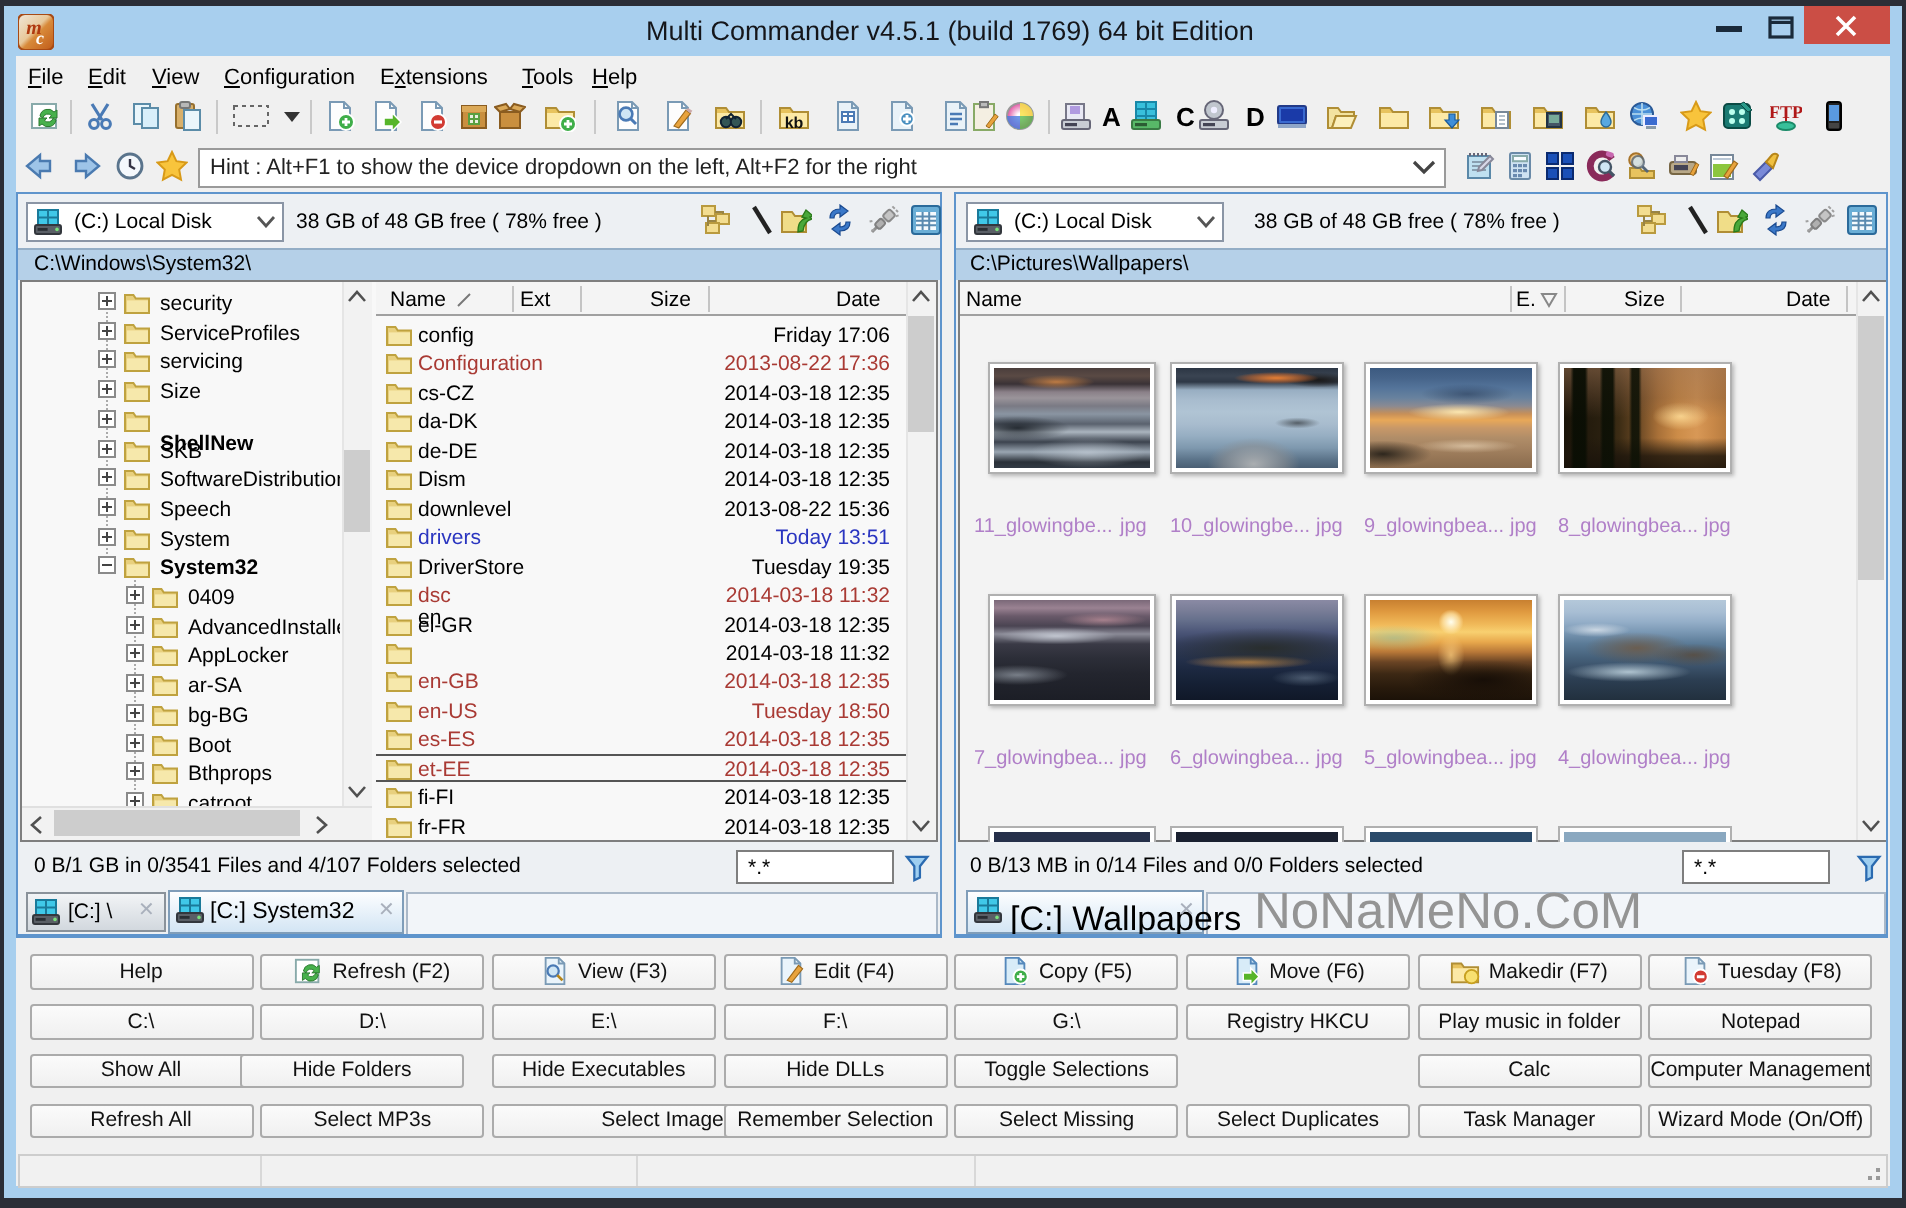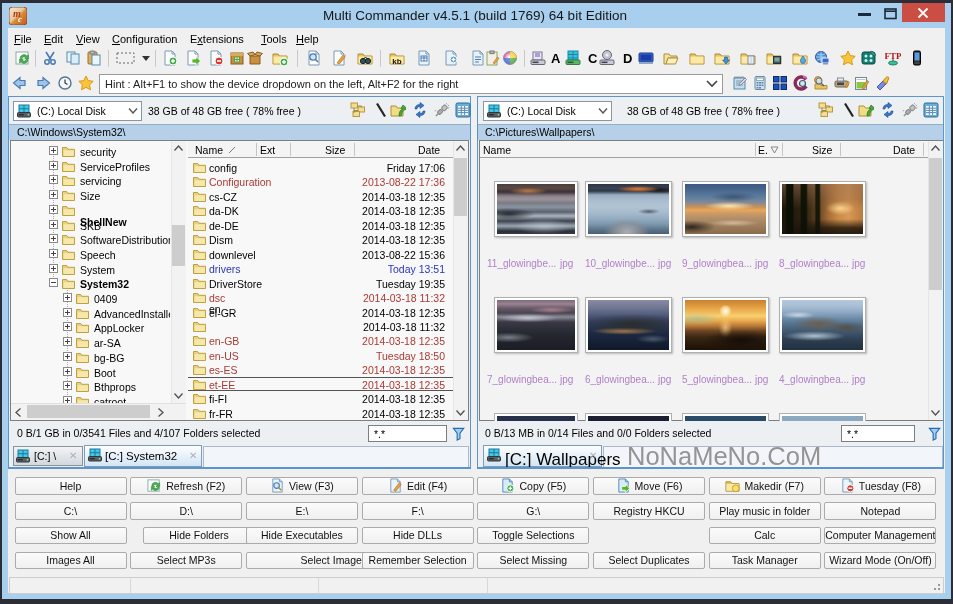--- a/index.html
+++ b/index.html
@@ -933,40 +933,40 @@
   </div>
 <div class="btn" style="left:708.7px;top:502px;width:112px;height:17.5px;">
     <span style="position:relative">Play music in folder</span>
   </div>
 <div class="btn" style="left:824.4px;top:502px;width:112px;height:17.5px;">
     <span style="position:relative">Notepad</span>
   </div>
 <div class="btn" style="left:14.5px;top:526.5px;width:112px;height:17.5px;">
     <span style="position:relative">Show All</span>
   </div>
-<div class="btn" style="left:143px;top:526.5px;width:112px;height:17.5px;text-align:right;">
+<div class="btn" style="left:120px;top:526.5px;width:112px;height:17.5px;text-align:right;">
     <span style="position:relative">Hide Folders</span>
   </div>
 <div class="btn" style="left:245.9px;top:526.5px;width:112px;height:17.5px;">
     <span style="position:relative">Hide Executables</span>
   </div>
 <div class="btn" style="left:361.6px;top:526.5px;width:112px;height:17.5px;">
     <span style="position:relative">Hide DLLs</span>
   </div>
 <div class="btn" style="left:477.3px;top:526.5px;width:112px;height:17.5px;">
     <span style="position:relative">Toggle Selections</span>
   </div>
 <div class="btn" style="left:708.7px;top:526.5px;width:112px;height:17.5px;">
     <span style="position:relative">Calc</span>
   </div>
 <div class="btn" style="left:824.4px;top:526.5px;width:112px;height:17.5px;align-items:center;">
     <span style="position:relative">Computer Management</span>
   </div>
 <div class="btn" style="left:14.5px;top:551.5px;width:112px;height:17.5px;">
-    <span style="position:relative">Images All</span>
+    <span style="position:relative">Refresh All</span>
   </div>
 <div class="btn" style="left:130.2px;top:551.5px;width:112px;height:17.5px;">
     <span style="position:relative">Select MP3s</span>
   </div>
 <div class="btn" style="left:245.9px;top:551.5px;width:132px;height:17.5px;padding-left:44px;">
     <span style="position:relative">Select Images</span>
   </div>
 <div class="btn" style="left:361.6px;top:551.5px;width:112px;height:17.5px;">
     <span style="position:relative">Remember Selection</span>
   </div>

